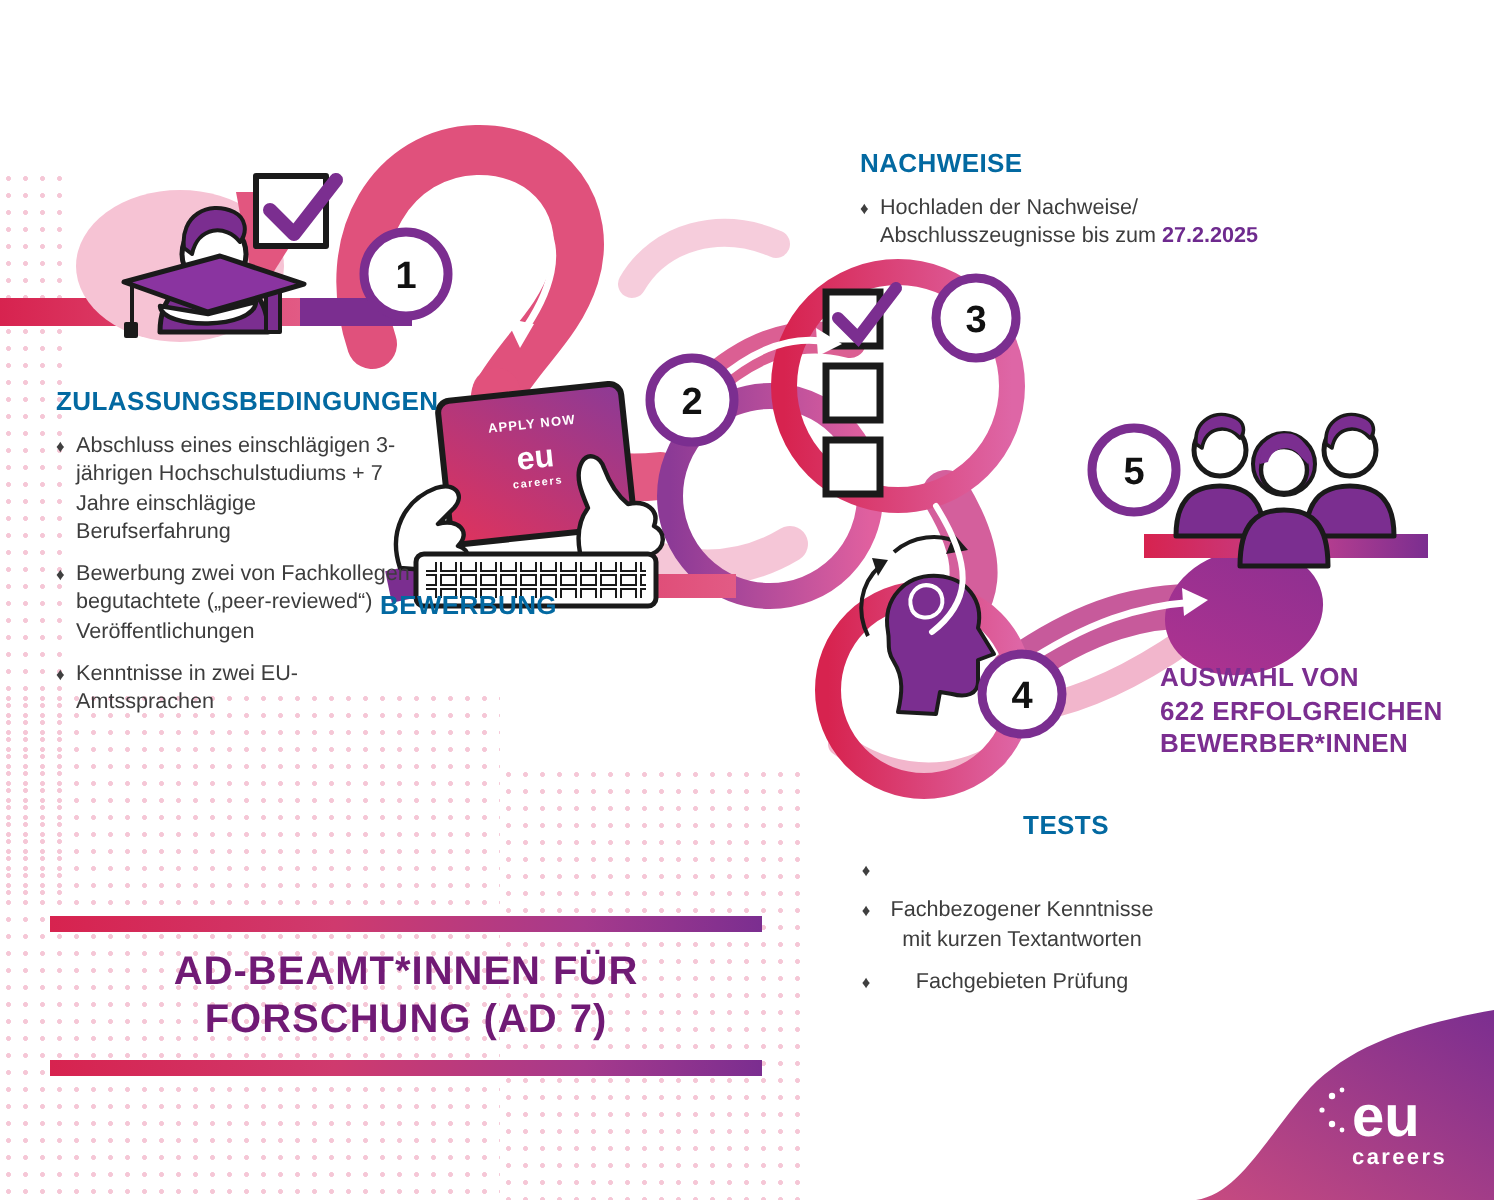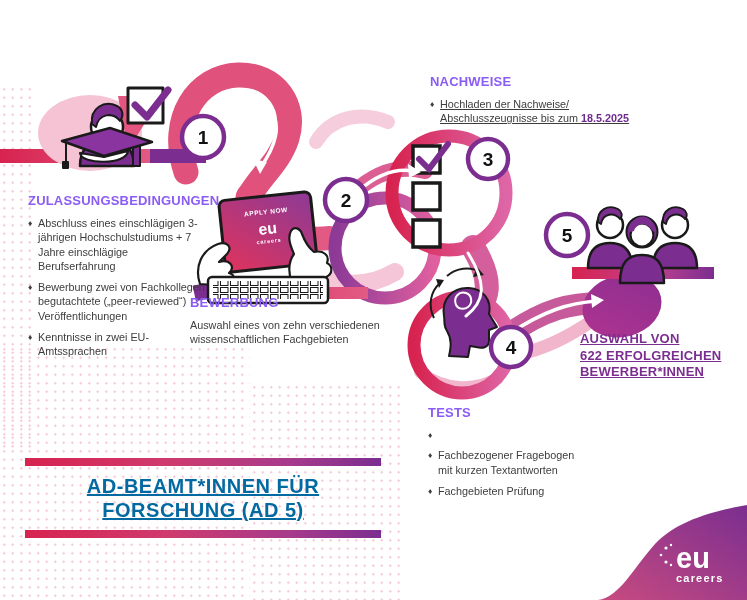--- a/index.html
+++ b/index.html
@@ -10,40 +10,40 @@
   .dots{
     position:absolute;z-index:1;opacity:.8;
     background-image:radial-gradient(circle,#f3b9cc 1.1px,transparent 1.25px);
     background-size:8.5px 8.5px;
   }
   #dots-left{left:0;top:85px;width:34px;height:365px;}
   #dots-mid{left:0;top:345px;width:250px;height:255px;}
   #dots-bottom{left:250px;top:383px;width:150px;height:217px;}
   #decor{position:absolute;left:0;top:0;z-index:2;}
   .txt{position:absolute;z-index:3;color:#3d3d3d;font-size:10.8px;line-height:1.32;}
-  .sec-h{font-weight:800;font-size:13px;letter-spacing:.2px;color:#8b5cf6;margin:0 0 7px 0;}
+  .sec-h{font-weight:800;font-size:13px;letter-spacing:.2px;color:#0369a1;margin:0 0 7px 0;}
   .b-row{display:flex;align-items:flex-start;margin:0 0 7px 0;}
   .b-ico{width:10px;flex:none;font-size:8.5px;color:#3f3f3f;padding-top:2px;}
   .b-txt{flex:1;}
-  .ln{display:block;text-decoration:underline;}
+  .ln{display:block;}
   .date{font-weight:800;color:#6e2a8e;}
   .connector{font-weight:800;color:#222;margin:2px 0 7px 0;}
   p{margin:0 0 8px 0;}
   #block-zulassung{left:28px;top:192px;width:178px;}
   #block-bewerbung{left:190px;top:294px;width:190px;}
   #block-nachweise{left:430px;top:73px;width:222px;}
-  #block-tests{left:428px;top:404px;width:210px;}
+  #block-tests{left:428px;top:404px;width:210px;text-align:center;}
   #block-tests .b-txt{max-width:146px;}
   #block-auswahl{left:580px;top:331px;width:172px;}
   #block-auswahl .ln{font-weight:800;font-size:13px;line-height:1.28;color:#7b2e90;letter-spacing:.2px;}
   #footer-title{left:25px;top:458px;width:356px;z-index:3;position:absolute;}
   .grad-bar{height:8px;width:100%;
     background:linear-gradient(90deg,#d7234f 0%,#cf3a6e 40%,#a63a8c 75%,#7b2e90 100%);}
   #footer-text{margin:8px 0;text-align:center;font-weight:800;font-size:20px;line-height:24px;
-    color:#0369a1;letter-spacing:.5px;}
+    color:#701a75;letter-spacing:.5px;}
 </style>
 </head>
 <body>
 
 <div id="canvas">
 
   <div id="dots-left" class="dots"></div>
   <div id="dots-mid" class="dots"></div>
   <div id="dots-bottom" class="dots"></div>
 
@@ -220,57 +220,56 @@
       <span class="b-txt">Bewerbung zwei von Fachkollegen begutachtete („peer-reviewed“) Veröffentlichungen</span>
     </div>
     <div class="b-row">
       <span class="b-ico">♦</span>
       <span class="b-txt">Kenntnisse in zwei EU-Amtssprachen</span>
     </div>
   </div>
 
   <div id="block-bewerbung" class="txt">
     <h2 class="sec-h">BEWERBUNG</h2>
-    <p>Auswahl eines von zehn verschiedenen wissenschaftlichen Fachgebieten</p>
   </div>
 
   <div id="block-nachweise" class="txt">
     <h2 class="sec-h">NACHWEISE</h2>
     <div class="b-row">
       <span class="b-ico">♦</span>
       <span class="b-txt">
         <span class="ln">Hochladen der Nachweise/</span>
-        <span class="ln"><span>Abschlusszeugnisse bis zum </span><strong class="date">18.5.2025</strong></span>
+        <span class="ln"><span>Abschlusszeugnisse bis zum </span><strong class="date">27.2.2025</strong></span>
       </span>
     </div>
   </div>
 
   <div id="block-tests" class="txt">
     <h2 class="sec-h">TESTS</h2>
     <div class="b-row">
       <span class="b-ico">♦</span>
     </div>
     <div class="b-row">
       <span class="b-ico">♦</span>
-      <span class="b-txt">Fachbezogener Fragebogen mit kurzen Textantworten</span>
+      <span class="b-txt">Fachbezogener Kenntnisse mit kurzen Textantworten</span>
     </div>
     <div class="b-row">
       <span class="b-ico">♦</span>
       <span class="b-txt">Fachgebieten Prüfung</span>
     </div>
   </div>
 
   <div id="block-auswahl" class="txt">
     <span class="ln">AUSWAHL VON</span>
     <span class="ln">622 ERFOLGREICHEN</span>
     <span class="ln">BEWERBER*INNEN</span>
   </div>
 
   <div id="footer-title">
     <div class="grad-bar"></div>
     <div id="footer-text">
       <span class="ln">AD-BEAMT*INNEN FÜR</span>
-      <span class="ln">FORSCHUNG (AD 5)</span>
+      <span class="ln">FORSCHUNG (AD 7)</span>
     </div>
     <div class="grad-bar"></div>
   </div>
 
 </div>
 
 </body></html>

